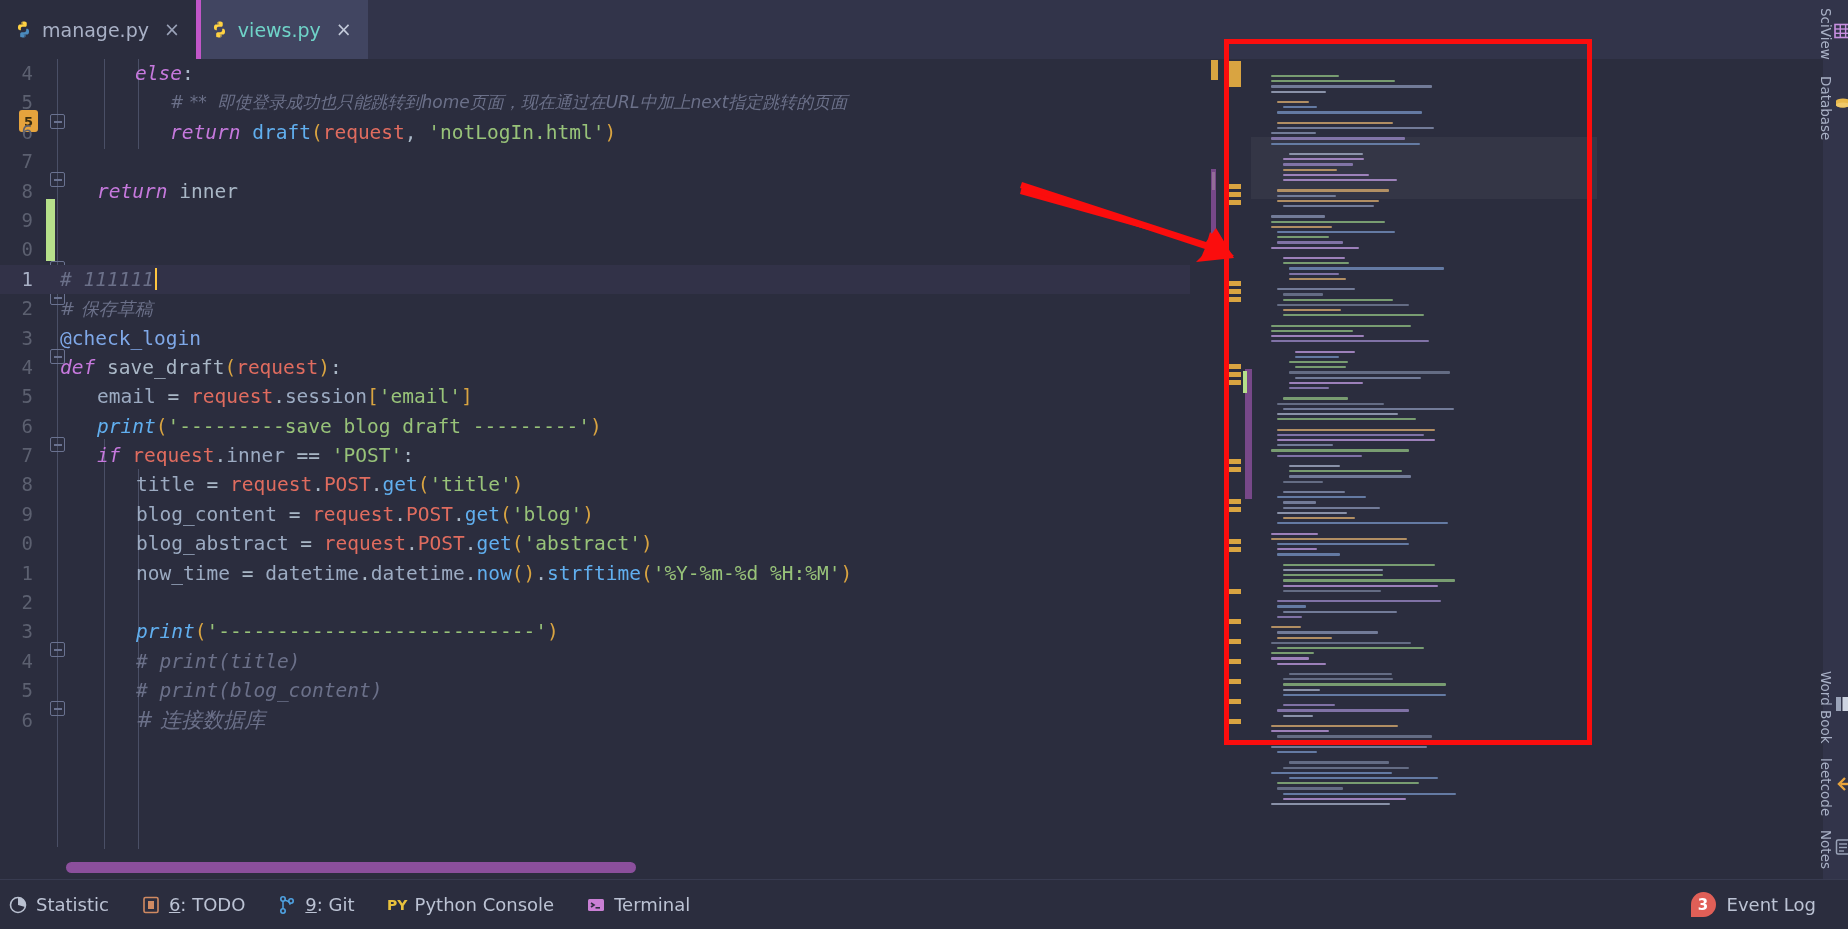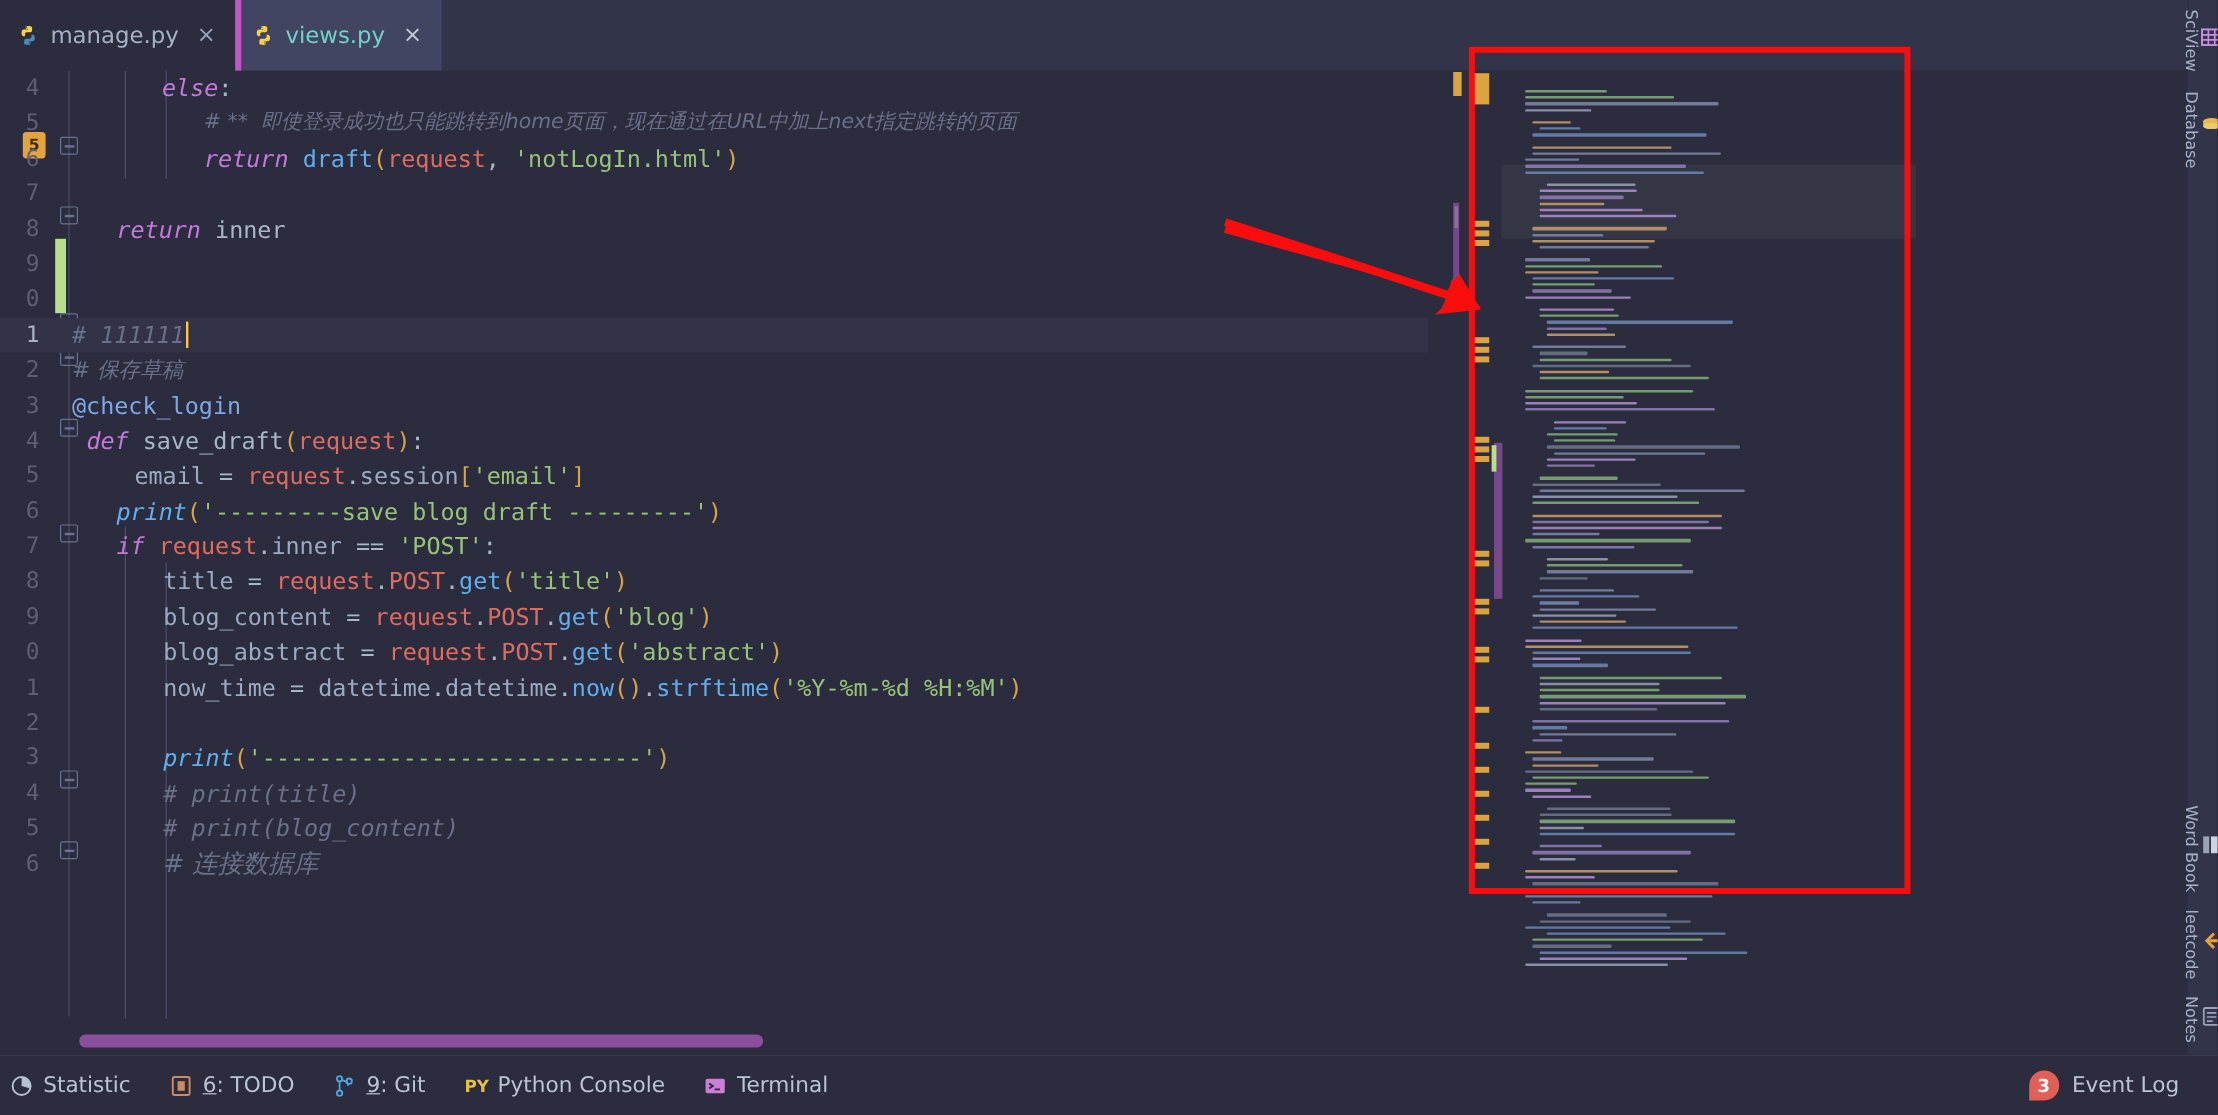--- a/index.html
+++ b/index.html
@@ -377,26 +377,26 @@
         <span class="code cmtz" style="left:60px; font-size:18px;"># 保存草稿</span>
       </div>
 
       <div class="row">
         <span class="lnum">3</span>
         <span class="code dec" style="left:60px;">@check_login</span>
       </div>
 
       <div class="row">
         <span class="lnum">4</span>
-        <span class="code" style="left:72px;"><span class="kwi">def</span><span class="op"> </span><span class="id">save_draft</span><span class="paren">(</span><span class="attr">request</span><span class="paren">)</span><span class="op">:</span></span>
+        <span class="code" style="left:60px;"><span class="kwi">def</span><span class="op"> </span><span class="id">save_draft</span><span class="paren">(</span><span class="attr">request</span><span class="paren">)</span><span class="op">:</span></span>
       </div>
 
       <div class="row">
         <span class="lnum">5</span>
-        <span class="code" style="left:112px;"><span class="var">email</span><span class="op"> = </span><span class="attr">request</span><span class="op">.</span><span class="var">session</span><span class="brk">[</span><span class="str">'email'</span><span class="brk">]</span></span>
+        <span class="code" style="left:97px;"><span class="var">email</span><span class="op"> = </span><span class="attr">request</span><span class="op">.</span><span class="var">session</span><span class="brk">[</span><span class="str">'email'</span><span class="brk">]</span></span>
       </div>
 
       <div class="row">
         <span class="lnum">6</span>
         <span class="code" style="left:97px;"><span class="fni">print</span><span class="paren">(</span><span class="str">'---------save blog draft ---------'</span><span class="paren">)</span></span>
       </div>
 
       <div class="row">
         <span class="lnum">7</span>
         <span class="code" style="left:97px;"><span class="kwi">if</span><span class="op"> </span><span class="attr">request</span><span class="op">.</span><span class="var">inner</span><span class="op"> == </span><span class="str">'POST'</span><span class="op">:</span></span>

